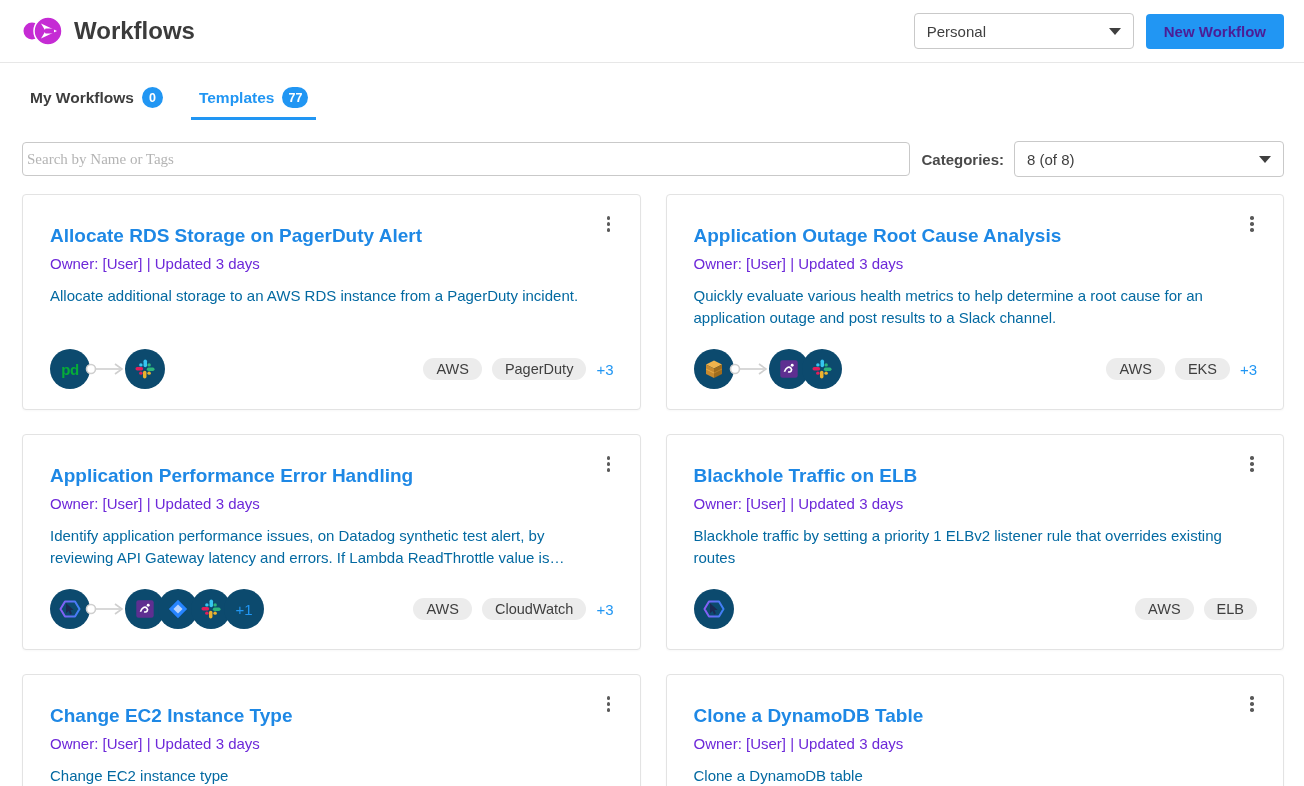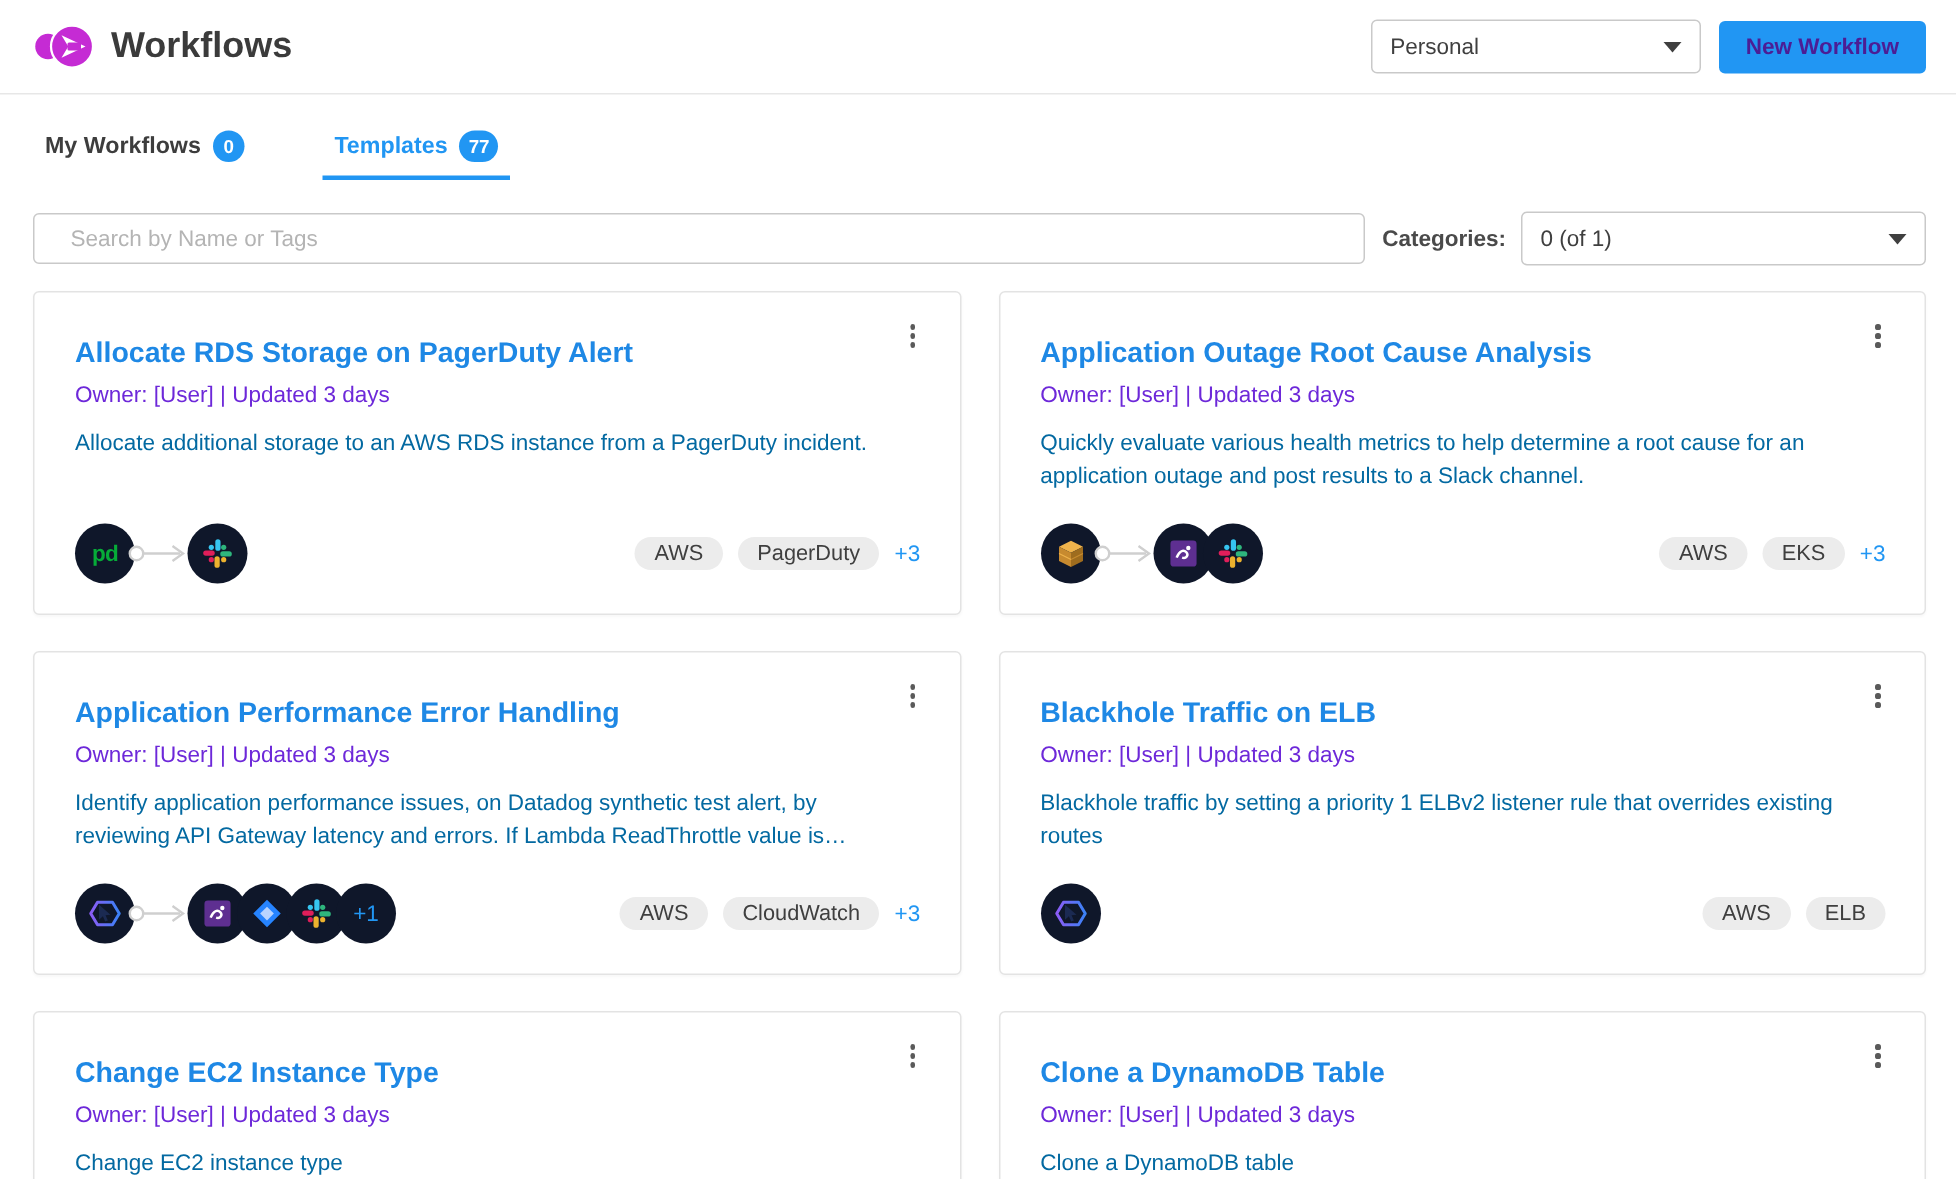--- a/index.html
+++ b/index.html
@@ -15,56 +15,56 @@
   .select-box { display:flex; align-items:center; justify-content:space-between;
                 border:1px solid #c9c9c9; border-radius:4px; background:#fff;
                 height:36px; padding:0 12px; font-size:15px; color:#3f3f3f; cursor:pointer; }
   .workspace-select { width:220px; }
   .caret { width:0; height:0; border-left:6px solid transparent; border-right:6px solid transparent;
            border-top:7px solid #3f3f3f; margin-left:10px; }
   .btn-primary { background:var(--accent,#2196F3); color:#4c1d95; font-weight:700; font-size:15px;
                  border:none; border-radius:4px; height:35px; padding:0 18px; cursor:pointer; }
 
   
-  .tabs { display:flex; gap:44px; padding:0 22px; margin-top:18px;text-align:center; }
+  .tabs { display:flex; gap:20px; padding:0 22px; margin-top:18px;text-align:center; }
   .tab { display:flex; align-items:center; gap:8px; padding:6px 8px 12px 8px; font-size:15.5px;
          font-weight:700; color:#3d3d3d; cursor:pointer; position:relative; }
   .tab.active { color:var(--accent,#2196F3); }
   .tab.active::after { content:""; position:absolute; left:0; right:0; bottom:0; height:3px;
                        background:var(--accent,#2196F3); }
   .tab-badge { background:var(--accent,#2196F3); color:#fff; font-size:12.5px; font-weight:700;
                min-width:21px; height:21px; border-radius:11px; display:flex; align-items:center;
                justify-content:center; padding:0 6px; }
 
   
   .filter-row { display:flex; align-items:center; padding:0 20px 0 22px; margin-top:21px; }
   .search-input { width:888px; height:34px; border:1px solid #c9c9c9; border-radius:4px;
-                  padding:0 24px; font-size:15px; color:#3f3f3f; outline:none;
-                  font-family:Liberation Sans, sans-serif; }
+                  padding:0 4px; font-size:15px; color:#3f3f3f; outline:none;
+                  font-family:Liberation Serif, serif; }
   .search-input::placeholder { color:#b4b4b4; }
   .categories-label { margin-left:auto; font-size:15px; font-weight:700; color:#4a4a4a; }
   .categories-select { width:270px; margin-left:10px; }
 
   
   .cards { display:grid; grid-template-columns:1fr 1fr; gap:24px 25px; padding:17px 20px 0 22px; }
   .card { position:relative; background:#fff; border:1px solid #e3e3e3; border-radius:4px;
           height:216px; padding:16px 26px 20px 27px; display:flex; flex-direction:column;
           box-shadow:0 1px 2px rgba(0,0,0,.03); }
   .card-title { font-size:19px; font-weight:700; color:var(--link,#1E88E5); margin-top:14px;
                 cursor:pointer; padding-right:30px; }
   .card-owner { font-size:15px; color:#6d28d9; margin-top:8px; }
   .card-desc  { font-size:15px; color:#0369a1; line-height:1.45; margin-top:13px;
                 max-height:44px; overflow:hidden; padding-right:6px; }
   .kebab { position:absolute; top:16px; right:20px; width:22px; height:26px; display:flex;
            flex-direction:column; align-items:center; justify-content:center; gap:2.5px; cursor:pointer; }
   .kebab i { width:3.5px; height:3.5px; border-radius:50%; background:#5a5a5a; }
 
   .card-footer { margin-top:auto; display:flex; align-items:center; }
   .icon-strip { display:flex; align-items:center; }
-  .icon-circle { width:40px; height:40px; border-radius:50%; background:#0f172a;
+  .icon-circle { width:40px; height:40px; border-radius:50%; background:#0c4a6e;
                  display:flex; align-items:center; justify-content:center; flex:0 0 auto; }
   .icon-circle + .icon-circle { margin-left:-7px; }
   .connector { margin:0 -2px 0 -5px; flex:0 0 auto; display:flex; align-items:center; }
   .pd-text { font-weight:800; font-size:15px; color:#06ac38; letter-spacing:-0.5px; }
   .plus-badge { font-size:15px; color:var(--accent,#2196F3); font-weight:400; }
 
   .tag-strip { margin-left:auto; display:flex; align-items:center; gap:10px;text-align:right; }
   .tag-pill { background:#ececec; color:#3f3f3f; font-size:14.5px; border-radius:14px;
               padding:3px 13px; white-space:nowrap; }
   .more-count { color:var(--accent,#2196F3); font-size:15px; }
@@ -97,21 +97,21 @@
   <div class="tab active" id="tab-1">
     <span>Templates</span>
     <span class="tab-badge">77</span>
   </div>
 </div>
 
 <div class="filter-row">
   <input class="search-input" type="text" placeholder="Search by Name or Tags" style="">
   <span class="categories-label">Categories:</span>
   <div class="select-box categories-select">
-    <span>0 (of 1)</span>
+    <span>8 (of 8)</span>
     <span class="caret"></span>
   </div>
 </div>
 
 <div class="cards" id="cards">
   <div class="card">
     <div class="kebab">
         <i></i>
         <i></i>
         <i></i>

